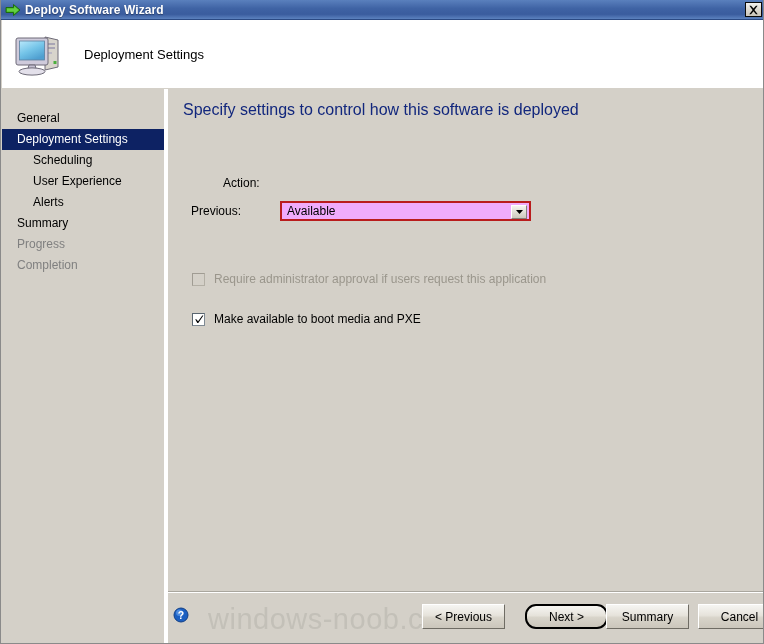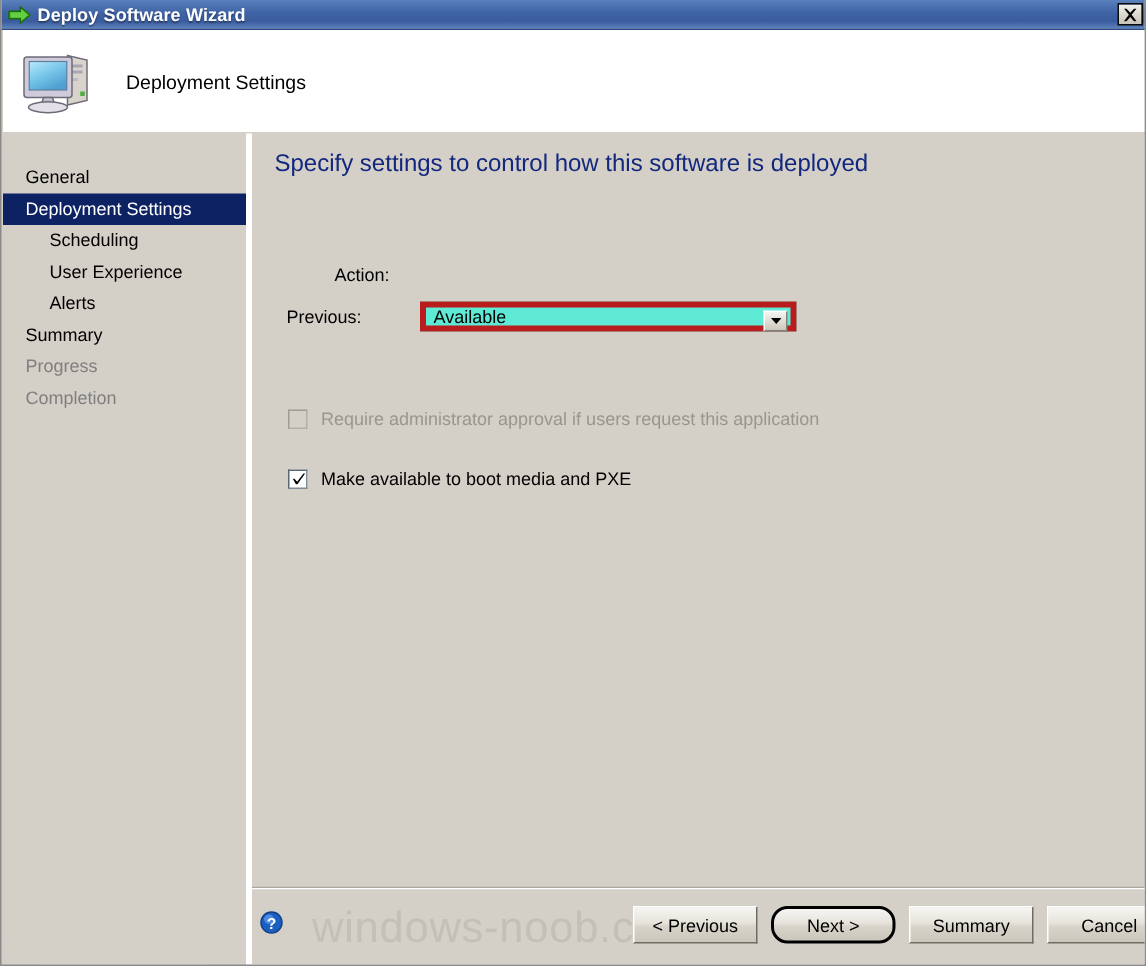--- a/index.html
+++ b/index.html
@@ -149,22 +149,22 @@
     font-size: 12px;
     color: #000000;
     white-space: nowrap;
   }
   .combo {
     position: absolute;
     left: 112px;
     width: 251px;
     height: 20px;
     box-sizing: border-box;
-    border: 4px solid #b91c1c;
-    background: #5eead4;
+    border: 2px solid #b91c1c;
+    background: #f0abfc;
     display: flex;
     align-items: center;
     cursor: default;
   }
   .combo.disabled {
     background: #d4d0c8;
     border: 1px solid #b0aca2;
   }
   .combo-value {
     font-size: 12px;
@@ -385,18 +385,18 @@
 
     <div id="help-icon">
       <svg width="16" height="16" viewBox="0 0 16 16">
         <circle cx="8" cy="8" r="7" fill="#1b5fc1" stroke="#123f86" stroke-width="1"></circle>
         <circle cx="6.3" cy="5.8" r="3.2" fill="#5e9ae8" opacity="0.75"></circle>
         <text x="8" y="12" font-family="Liberation Sans, sans-serif" font-size="10.5" font-weight="bold" fill="#ffffff" text-anchor="middle">?</text>
       </svg>
     </div>
 
     <div class="wiz-btn" style="left:218px;">&lt; Previous</div>
-    <div class="wiz-btn default" style="left:310px;border-radius:11px;">Next &gt;</div>
+    <div class="wiz-btn default" style="left:321px;border-radius:11px;">Next &gt;</div>
     <div class="wiz-btn" style="left:402px;">Summary</div>
     <div class="wiz-btn" style="left:494px;">Cancel</div>
   </div>
 
 </div>
 
 </body></html>

